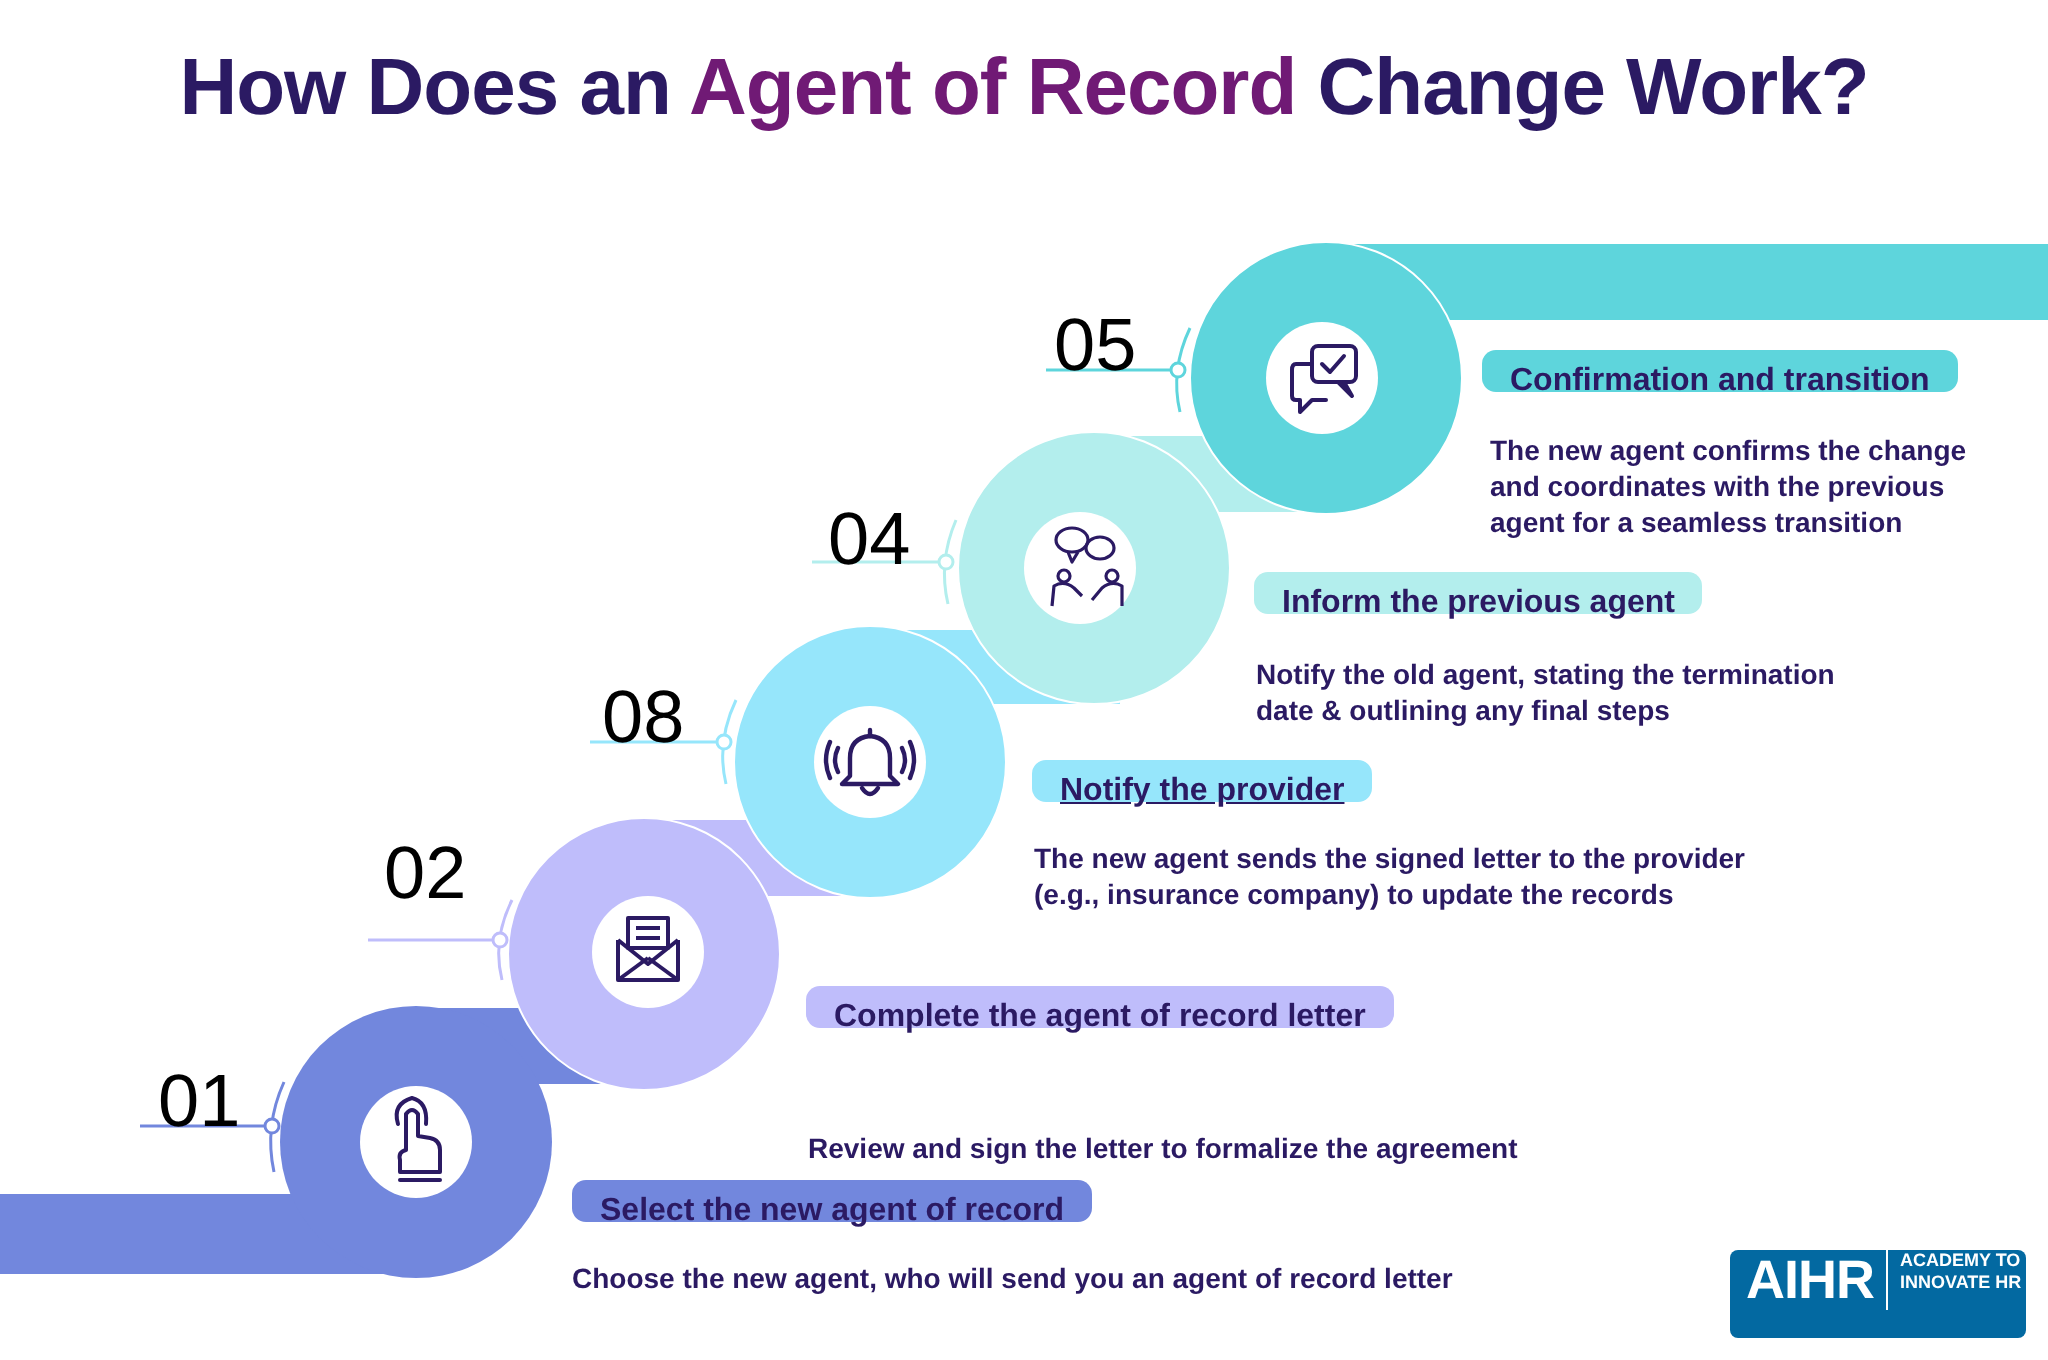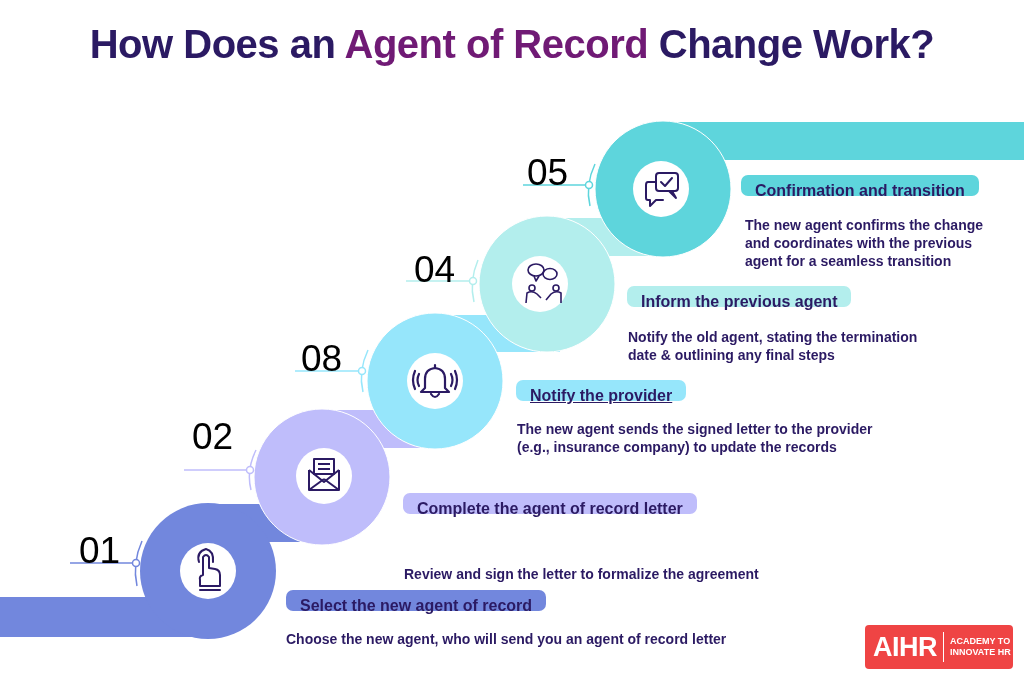--- a/index.html
+++ b/index.html
@@ -3,21 +3,21 @@
 <meta charset="utf-8">
 <style>
   html, body { margin:0; padding:0; }
   body { width:1024px; height:680px; background:#ffffff; position:relative; overflow:hidden; font-family:"Liberation Sans", sans-serif; color:#2b1a63; }
   .title { position:absolute; left:0; top:22px; width:1024px; text-align:center; font-size:40px; font-weight:bold; letter-spacing:-0.5px; color:#2b1a63; }
   .title .hl { color:#701a75; }
   svg.diagram { position:absolute; left:0; top:0; }
   .num { position:absolute; font-size:37px; font-weight:normal; color:#000000; }
   .label { position:absolute; height:21px; line-height:32px; padding:0 14px; border-radius:7px; font-size:16px; font-weight:bold; color:#2b1a63; white-space:nowrap; }
   .desc { position:absolute; font-size:14px; line-height:18px; color:#2b1a63; font-weight:bold; }
-  .logo { position:absolute; left:865px; top:625px; width:148px; height:44px; background:#ef4444; border-radius:4px; color:#fff; display:flex; align-items:center; }
+  .logo { position:absolute; left:865px; top:625px; width:148px; height:44px; background:#0369a1; border-radius:4px; color:#fff; display:flex; }
   .logo .big { font-size:27px; font-weight:bold; padding-left:8px; letter-spacing:-0.5px; }
   .logo .sep { width:1px; height:30px; background:#fff; margin:0 6px; }
   .logo .small { font-size:9px; font-weight:bold; line-height:11px; }
 </style>
 </head>
 <body>
 
 <div class="title">
   <span>How Does an </span><span class="hl">Agent of Record</span><span> Change Work?</span>
 </div>

